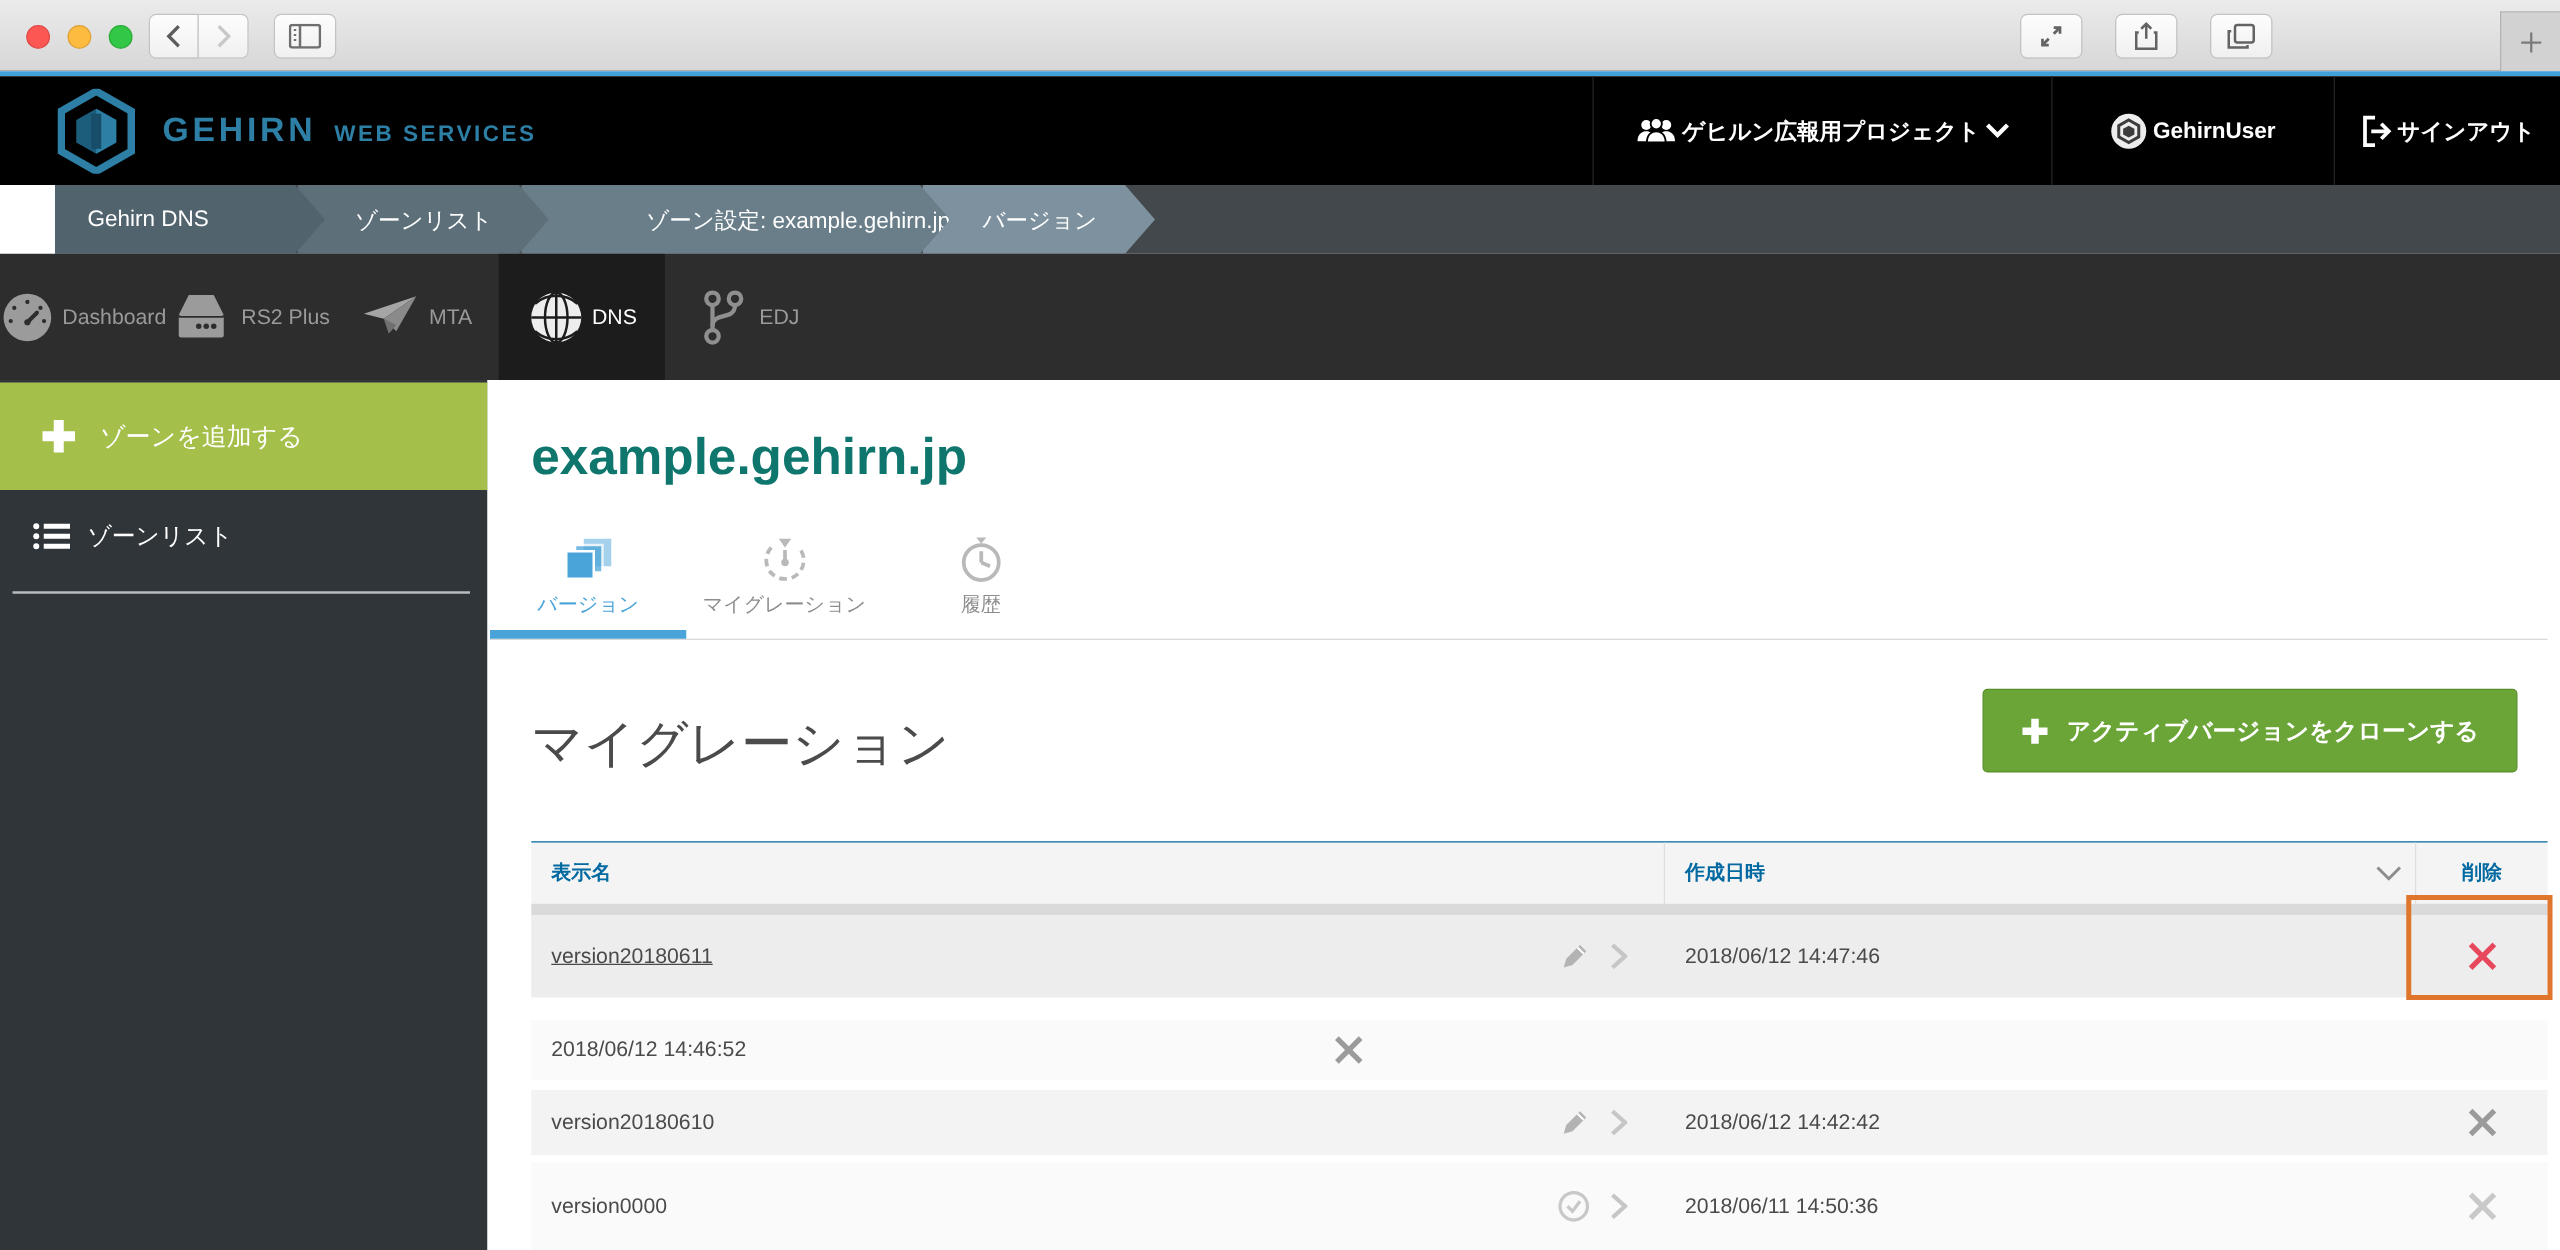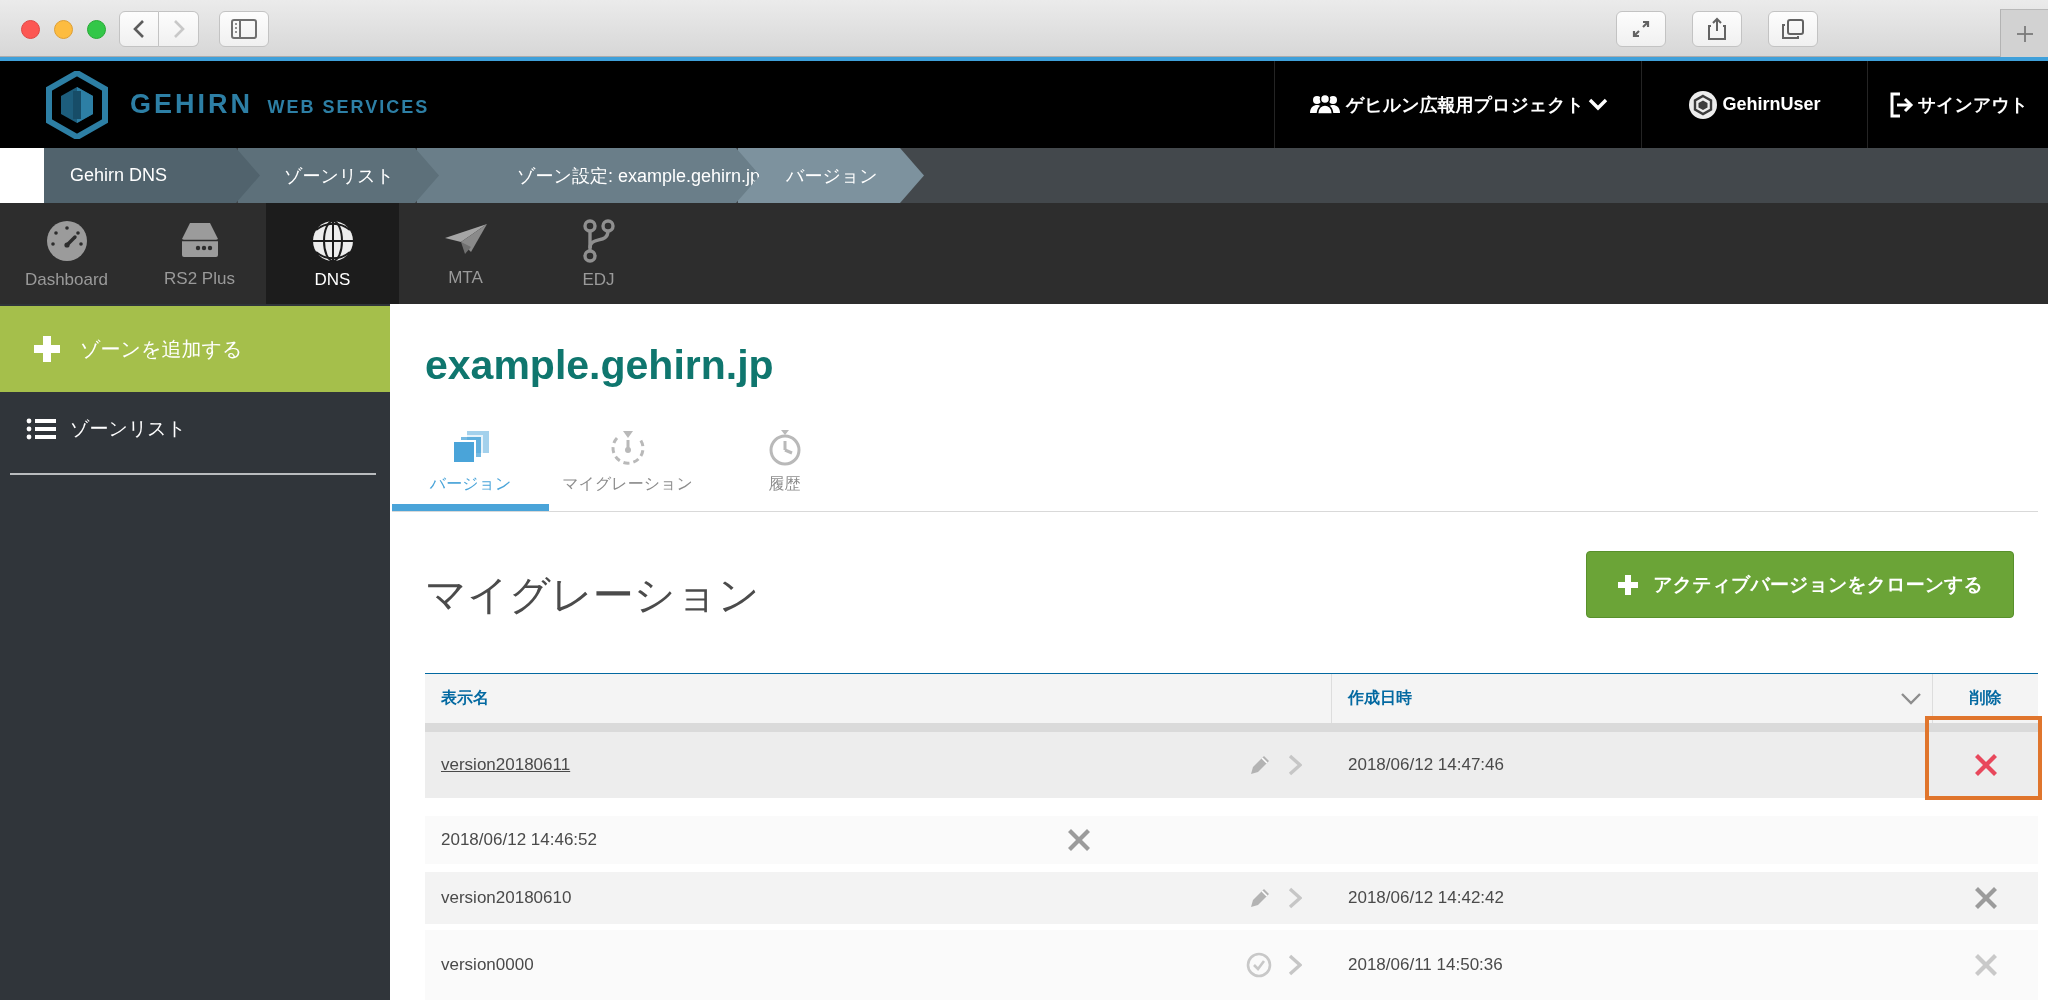--- a/index.html
+++ b/index.html
@@ -46,21 +46,21 @@
   .breadcrumb { position:absolute; left:0; top:148px; width:2048px; height:55px; background:#43484c;margin-left:44px; }
   .crumb { position:absolute; top:0; height:55px; color:#fff; font-size:18px; display:flex; align-items:center;
     clip-path:polygon(0 0, calc(100% - 24px) 0, 100% 50%, calc(100% - 24px) 100%, 0 100%); }
   .crumb-0 { left:0;   width:216px; background:#51636d; z-index:4; padding-left:26px; }
   .crumb-1 { left:194px; width:201px; background:#5d707a; z-index:3; padding-left:46px; }
   .crumb-2 { left:373px; width:343px; background:#6a7e89; z-index:2; padding-left:46px;justify-content:flex-end; }
   .crumb-3 { left:694px; width:186px; background:#7d929e; z-index:1; padding-left:48px; }
 
   
   .navrow { position:absolute; left:0; top:203px; width:2048px; height:101px; background:#2d2d2d; display:flex; }
-  .nav-tile { width:133px; height:101px; display:flex; flex-direction:column; align-items:center;
+  .nav-tile { width:133px; height:101px; display:flex; flex-direction:row; align-items:center;
     justify-content:center; gap:6px; color:#9a9a9a; font-size:17px; cursor:pointer; }
   .nav-tile.active { background:#1c1c1c; color:#fff; }
   .nav-tile svg { display:block; }
 
   
   .sidebar { position:absolute; left:0; top:304px; width:390px; height:696px; background:#30353a; }
   .add-zone-btn { position:absolute; left:0; top:2px; width:390px; height:86px; background:#a5bf4b;
     display:flex; align-items:center; gap:18px; padding-left:32px; color:#fff; font-size:20px; cursor:pointer; }
   .zone-list-item { position:absolute; left:0; top:96px; width:390px; height:58px; display:flex;
     align-items:center; gap:14px; padding-left:26px; color:#fff; font-size:19px; cursor:pointer; }
@@ -264,38 +264,38 @@
     <svg width="52" height="44" viewBox="0 0 52 44">
       <polygon points="16,4 36,4 44,20 8,20" fill="#9b9b9b"></polygon>
       <rect x="8" y="20" width="36" height="18" rx="2" fill="#9b9b9b"></rect>
       <circle cx="30" cy="29" r="2.2" fill="#2d2d2d"></circle>
         <circle cx="36" cy="29" r="2.2" fill="#2d2d2d"></circle>
         <circle cx="24" cy="29" r="2.2" fill="#2d2d2d"></circle>
       <line x1="8" y1="21.5" x2="44" y2="21.5" stroke="#2d2d2d" stroke-width="1.4"></line>
     </svg>
     <span>RS2 Plus</span>
   </div>
+  <div class="nav-tile">
+    <svg width="50" height="42" viewBox="0 0 50 42">
+      <polygon points="4,18 46,4 20,22" fill="#a5a5a5"></polygon>
+      <polygon points="20,22 46,4 30,32" fill="#8a8a8a"></polygon>
+      <polygon points="20,22 24,34 30,27" fill="#707070"></polygon>
+    </svg>
+    <span>MTA</span>
+  </div>
   <div class="nav-tile active">
     <svg width="46" height="46" viewBox="0 0 46 46">
       <circle cx="23" cy="23" r="20" fill="#ededed"></circle>
       <ellipse cx="23" cy="23" rx="9" ry="20" fill="none" stroke="#1c1c1c" stroke-width="2"></ellipse>
       <line x1="23" y1="3" x2="23" y2="43" stroke="#1c1c1c" stroke-width="2"></line>
       <line x1="3" y1="23" x2="43" y2="23" stroke="#1c1c1c" stroke-width="2"></line>
       <path d="M6 12 a26 26 0 0 1 34 0" fill="none" stroke="#1c1c1c" stroke-width="2"></path>
       <path d="M6 34 a26 26 0 0 0 34 0" fill="none" stroke="#1c1c1c" stroke-width="2"></path>
     </svg>
     <span>DNS</span>
-  </div>
-  <div class="nav-tile">
-    <svg width="50" height="42" viewBox="0 0 50 42">
-      <polygon points="4,18 46,4 20,22" fill="#a5a5a5"></polygon>
-      <polygon points="20,22 46,4 30,32" fill="#8a8a8a"></polygon>
-      <polygon points="20,22 24,34 30,27" fill="#707070"></polygon>
-    </svg>
-    <span>MTA</span>
   </div>
   <div class="nav-tile">
     <svg width="44" height="46" viewBox="0 0 44 46">
       <circle cx="13" cy="8" r="5" fill="none" stroke="#8f8f8f" stroke-width="3.4"></circle>
       <circle cx="31" cy="8" r="5" fill="none" stroke="#8f8f8f" stroke-width="3.4"></circle>
       <circle cx="13" cy="38" r="5" fill="none" stroke="#8f8f8f" stroke-width="3.4"></circle>
       <path d="M13 13 V33" fill="none" stroke="#8f8f8f" stroke-width="3.4"></path>
       <path d="M31 13 C31 26 13 18 13 30" fill="none" stroke="#8f8f8f" stroke-width="3.4"></path>
     </svg>
     <span>EDJ</span>

